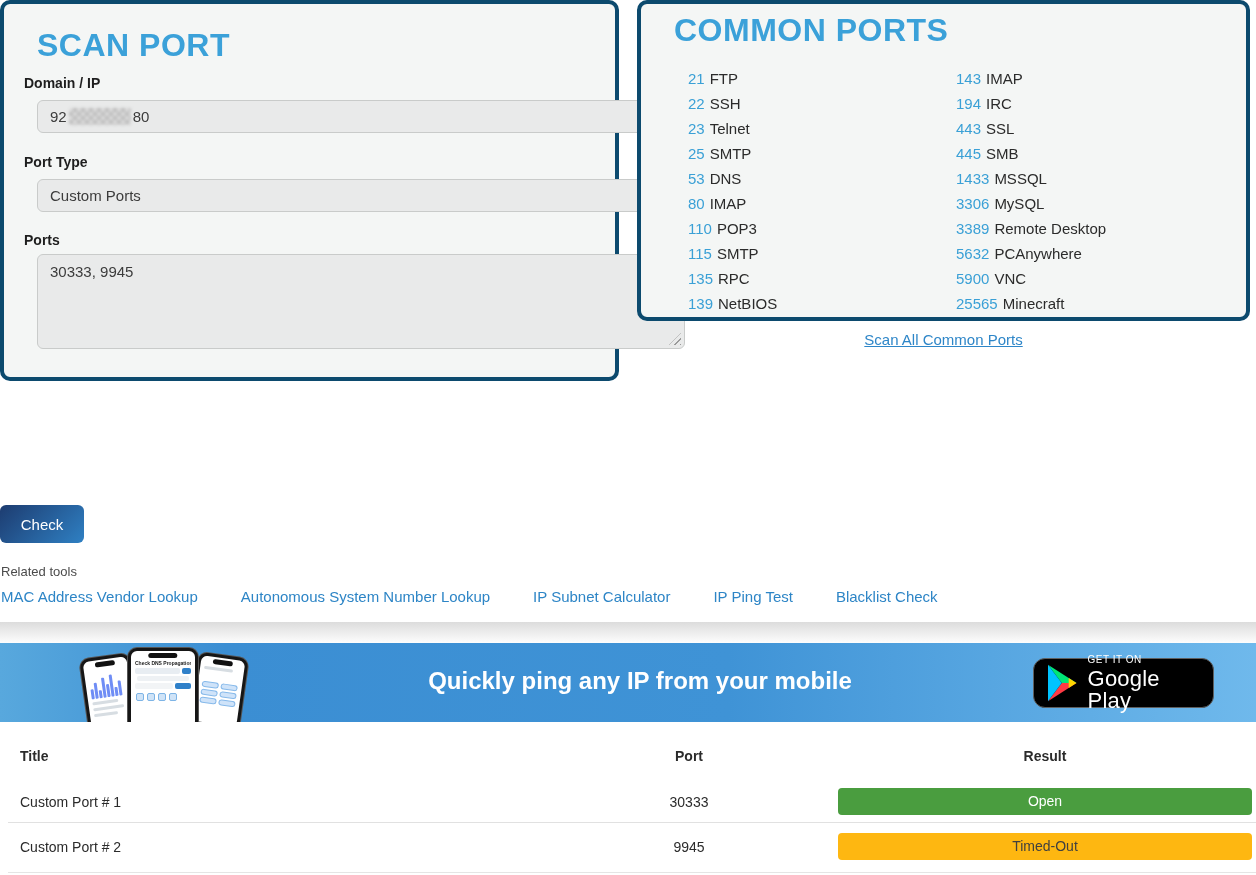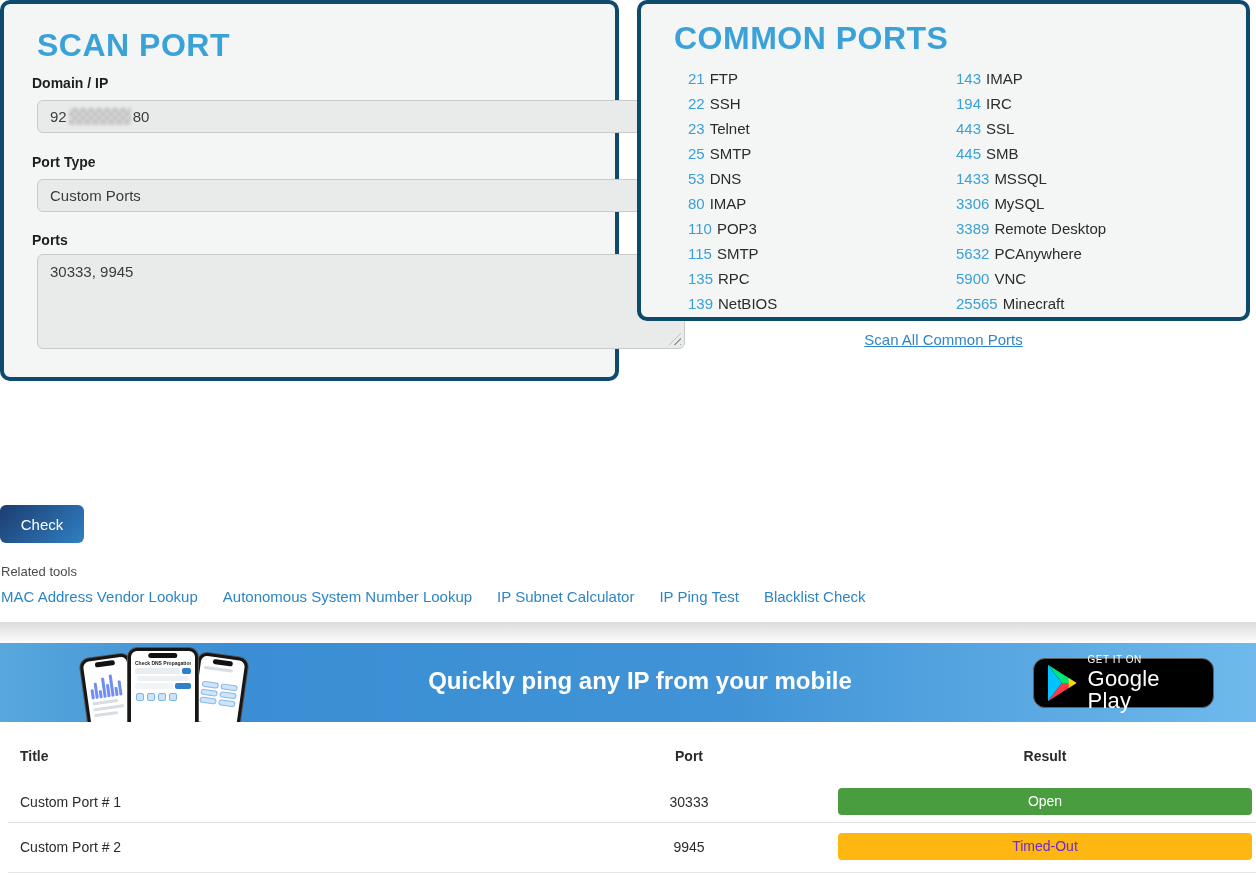--- a/index.html
+++ b/index.html
@@ -8,23 +8,23 @@
     width:1256px; height:875px; position:relative; overflow:hidden;
     font-family:"Liberation Sans", sans-serif; color:#2b2b2b;
   }
 
   
   .card { position:absolute; background:#f4f6f5; border:4px solid #0c4a6e; border-radius:10px; }
   .card-scan   { left:0;   top:0; width:619px; height:381px; }
   .card-common { left:637px; top:0; width:613px; height:321px; }
   .card-title { font-size:32px; font-weight:700; color:#3ba1d9; letter-spacing:.5px; }
   .card-scan .card-title   { position:absolute; left:33px; top:23px; }
-  .card-common .card-title { position:absolute; left:33px; top:16px; }
-
-  .field-label { position:absolute; left:28px; font-size:14px; font-weight:700; color:#1e1e1e; }
+  .card-common .card-title { position:absolute; left:33px; top:8px; }
+
+  .field-label { position:absolute; left:20px; font-size:14px; font-weight:700; color:#1e1e1e; }
   .lbl-domain { top:71px; } .lbl-porttype { top:150px; } .lbl-ports { top:228px; }
 
   .input-like {
     position:absolute; left:33px; width:648px; background:#e9eaea;
     border:1px solid #c9cbca; border-radius:6px; font-size:15px; color:#3c3c3c;
     display:flex; align-items:center; padding:0 12px;
   }
   .domain-input { top:96px;  height:33px; }
   .porttype-select { top:175px; height:33px; cursor:pointer; }
   .ports-textarea {
@@ -58,21 +58,21 @@
   .scan-all-link { font-size:15px; color:#2e86c8; text-decoration:underline; cursor:pointer; }
 
   
   .check-btn {
     position:absolute; left:0; top:505px; width:84px; height:38px;
     border:none; border-radius:6px; cursor:pointer;
     background:linear-gradient(135deg, #1d3c70 0%, #2f80c3 100%);
     color:#fff; font-size:15px; font-family:inherit;
   }
   .related-label { position:absolute; left:1px; top:564px; font-size:13px; color:#4b4b4b; }
-  .tools-row { position:absolute; left:1px; top:588px; display:flex; gap:25px; }
+  .tools-row { position:absolute; left:1px; top:588px; display:flex; gap:43px; }
   .tool-link { font-size:15px; color:#2d85c6; cursor:pointer; white-space:nowrap; }
 
   
   .divider-strip {
     position:absolute; left:0; top:622px; width:1256px; height:21px;
     background:linear-gradient(to bottom, #dcdcdc, #fdfdfd);
   }
 
   
   .banner {
@@ -127,21 +127,21 @@
   .t-row .col-port { text-align:center; }
   .t-row .col-result { text-align:center; }
   .row-1 { top:50px; } .row-2 { top:95px; }
   .row-sep { position:absolute; left:0; top:84px; width:1256px; height:1px; background:#e1e1e1; }
   .bottom-sep { position:absolute; left:0; top:134px; width:1256px; height:1px; background:#e5e5e5; }
   .badge {
     display:block; width:100%; height:27px; line-height:27px; border-radius:4px;
     font-size:14px; text-align:center; cursor:default;
   }
   .badge[data-status="open"] { background:#4a9d3f; color:#fff; }
-  .badge[data-status="timed-out"] { background:#feb711; color:#6d28d9; }
+  .badge[data-status="timed-out"] { background:#feb711; color:#404040; }
 </style>
 </head>
 <body>
 
 <div class="card card-scan">
   <h1 class="card-title">SCAN PORT</h1>
 
   <div class="field-label lbl-domain">Domain / IP</div>
   <div class="input-like domain-input">
     <span>92</span>

